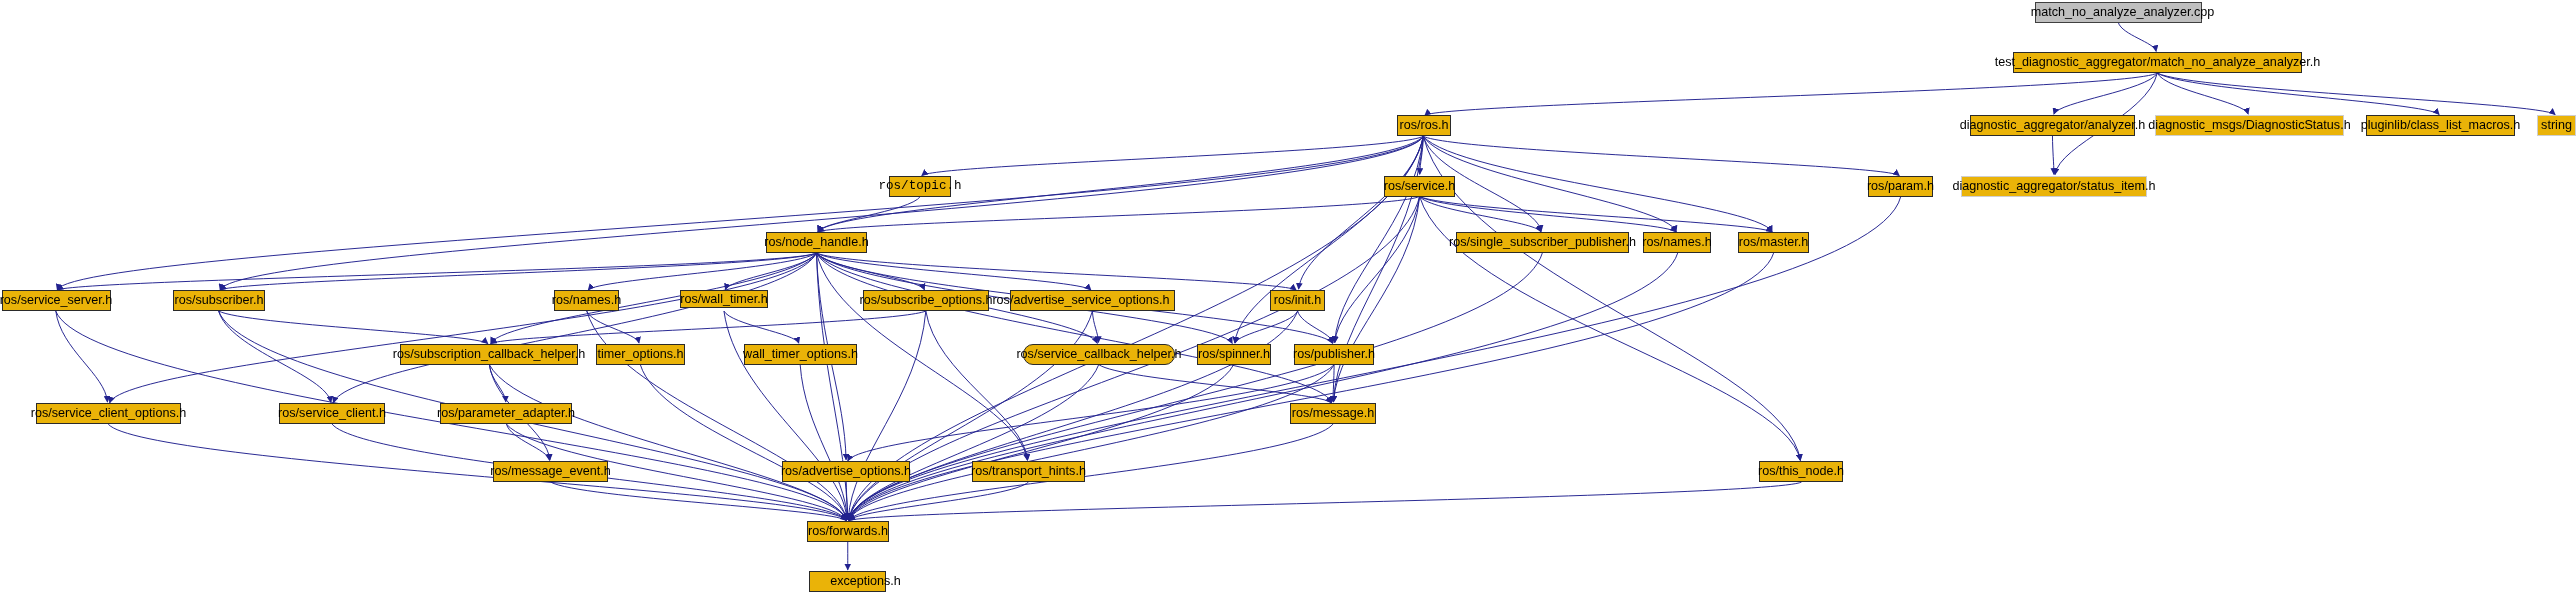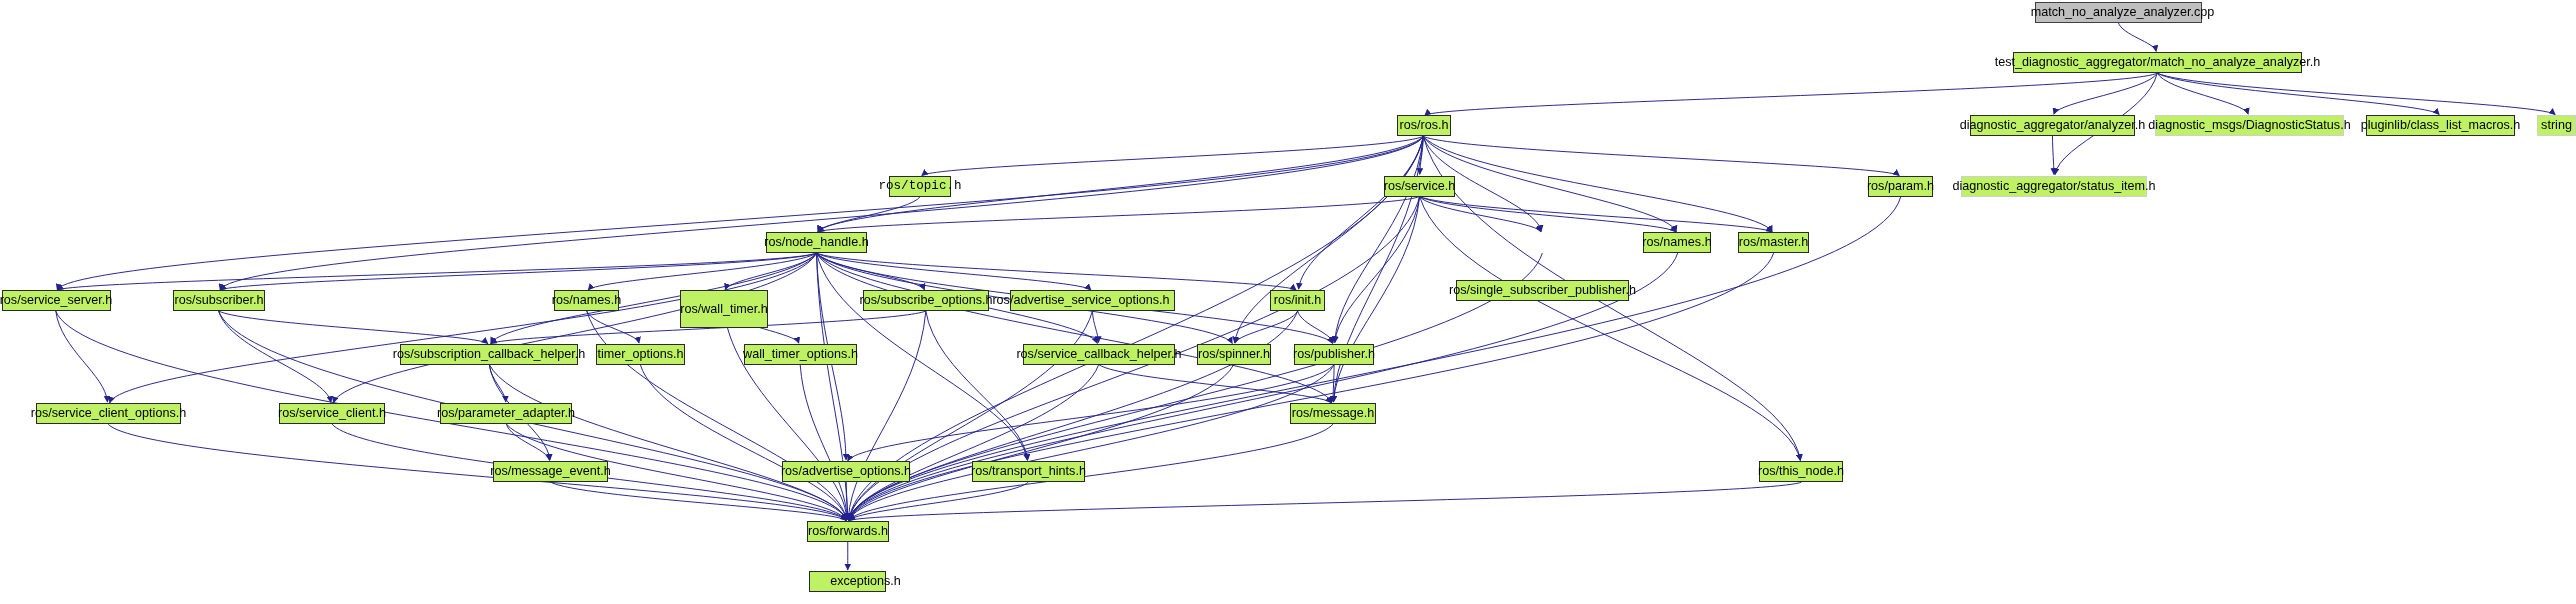--- a/index.html
+++ b/index.html
@@ -1,20 +1,20 @@
 <!DOCTYPE html>
 <html style="font-size:12px"><head>
 <meta charset="utf-8">
 <style>
   html,body{margin:0;padding:0;background:#ffffff;}
   #canvas{position:relative;width:2576px;height:605px;background:#ffffff;
           font-family:"Liberation Sans","DejaVu Sans",sans-serif;}
   svg#edges{position:absolute;left:0;top:0;width:2576px;height:605px;overflow:visible;}
   .node{position:absolute;box-sizing:border-box;display:flex;align-items:center;
-        justify-content:center;white-space:nowrap;background:#bef264;
+        justify-content:center;white-space:nowrap;background:#eab308;
         border:0.7px solid #404040;font-size:12.6px;color:#000000;line-height:1;}
   .node.root{background:#bfbfbf;border:0.7px solid #404040;}
   .node.thick{border-width:1.5px;border-color:#2a2a2a;}
   .node.faint{border-color:#cfcfcf;}
   .node .lbl{padding:0 4.5px;}
 </style>
 </head>
 <body>
 
 <div id="canvas">
@@ -148,60 +148,60 @@
       </div>
       <div class="node thick" style="left: 1384px; top: 176px; width: 71px; height: 21px;">
         <span class="lbl">ros/service.h</span>
       </div>
       <div class="node thick" style="left: 889px; top: 176px; width: 62px; height: 21px; font-family: Liberation Mono, monospace;">
         <span class="lbl">ros/topic.h</span>
       </div>
       <div class="node thick" style="left: 766px; top: 232px; width: 101px; height: 21px;">
         <span class="lbl">ros/node_handle.h</span>
       </div>
-      <div class="node thick" style="left: 1456px; top: 232px; width: 173px; height: 21px; margin-top: 48px;">
+      <div class="node thick" style="left: 1456px; top: 232px; width: 173px; height: 21px;">
         <span class="lbl">ros/single_subscriber_publisher.h</span>
       </div>
       <div class="node thick" style="left: 1643px; top: 232px; width: 68px; height: 21px;">
         <span class="lbl">ros/names.h</span>
       </div>
       <div class="node thick" style="left: 1738px; top: 232px; width: 71px; height: 21px; text-align: center;">
         <span class="lbl">ros/master.h</span>
       </div>
       <div class="node thick" style="left: 1.5px; top: 290px; width: 109px; height: 21px;">
         <span class="lbl">ros/service_server.h</span>
       </div>
       <div class="node thick" style="left: 173px; top: 290px; width: 92px; height: 21px;">
         <span class="lbl">ros/subscriber.h</span>
       </div>
       <div class="node thick" style="left: 554px; top: 290px; width: 65px; height: 21px;">
         <span class="lbl">ros/names.h</span>
       </div>
-      <div class="node thick" style="left: 680px; top: 290px; width: 88px; height: 38px; justify-content: center;">
+      <div class="node thick" style="left: 680px; top: 290px; width: 88px; height: 18px; justify-content: center;">
         <span class="lbl">ros/wall_timer.h</span>
       </div>
       <div class="node thick" style="left: 863px; top: 290px; width: 126px; height: 21px;">
         <span class="lbl">ros/subscribe_options.h</span>
       </div>
       <div class="node thick" style="left: 1010px; top: 290px; width: 165px; height: 21px; justify-content: flex-end;">
         <span class="lbl">ros/advertise_service_options.h</span>
       </div>
       <div class="node thick" style="left: 1270px; top: 290px; width: 55px; height: 21px;">
         <span class="lbl">ros/init.h</span>
       </div>
       <div class="node thick" style="left: 400px; top: 344px; width: 178px; height: 21px;">
         <span class="lbl">ros/subscription_callback_helper.h</span>
       </div>
       <div class="node thick" style="left: 596px; top: 344px; width: 89px; height: 21px;">
         <span class="lbl">timer_options.h</span>
       </div>
       <div class="node thick" style="left: 744px; top: 344px; width: 113px; height: 21px;">
         <span class="lbl">wall_timer_options.h</span>
       </div>
-      <div class="node thick" style="left: 1023px; top: 344px; width: 152px; height: 21px;">
+      <div class="node thick" style="left: 1023px; top: 344px; width: 152px; height: 21px; border-radius: 10px;">
         <span class="lbl">ros/service_callback_helper.h</span>
       </div>
       <div class="node thick" style="left: 1197px; top: 344px; width: 74px; height: 21px;">
         <span class="lbl">ros/spinner.h</span>
       </div>
       <div class="node thick" style="left: 1294px; top: 344px; width: 80px; height: 21px;">
         <span class="lbl">ros/publisher.h</span>
       </div>
       <div class="node thick" style="left: 36px; top: 403px; width: 145px; height: 21px;">
         <span class="lbl">ros/service_client_options.h</span>

